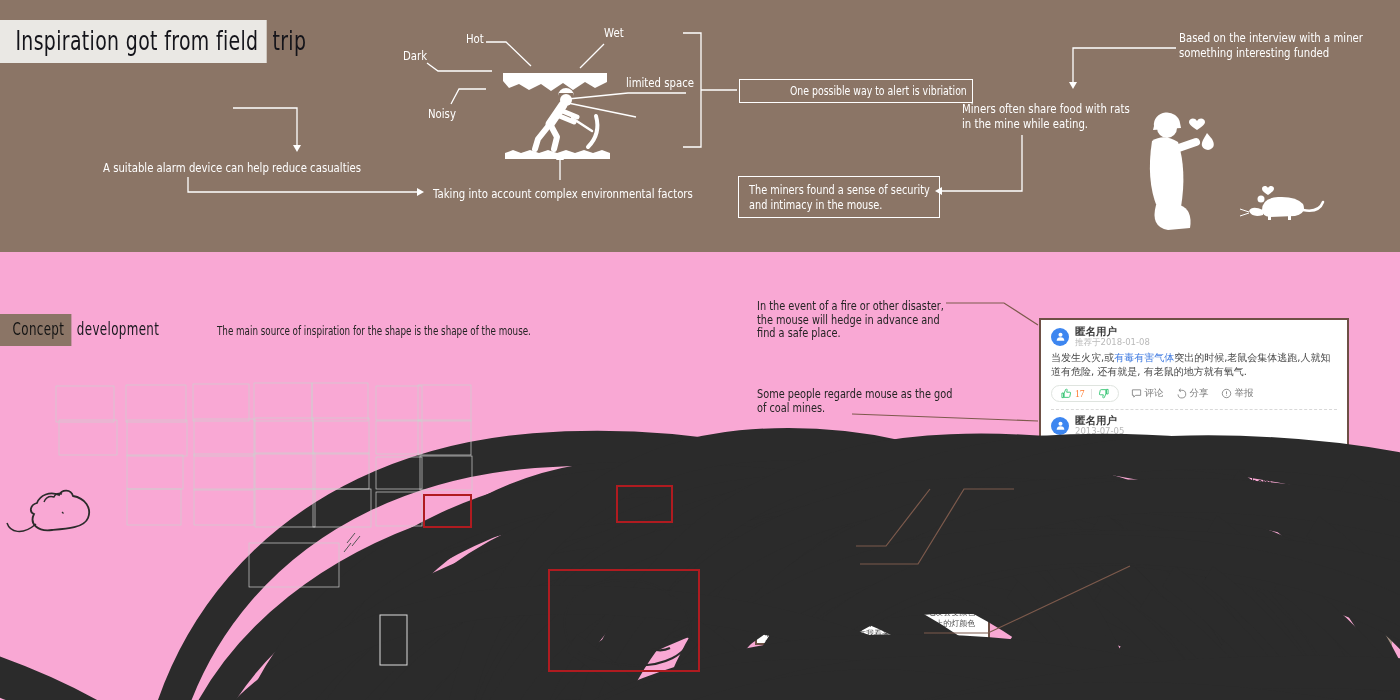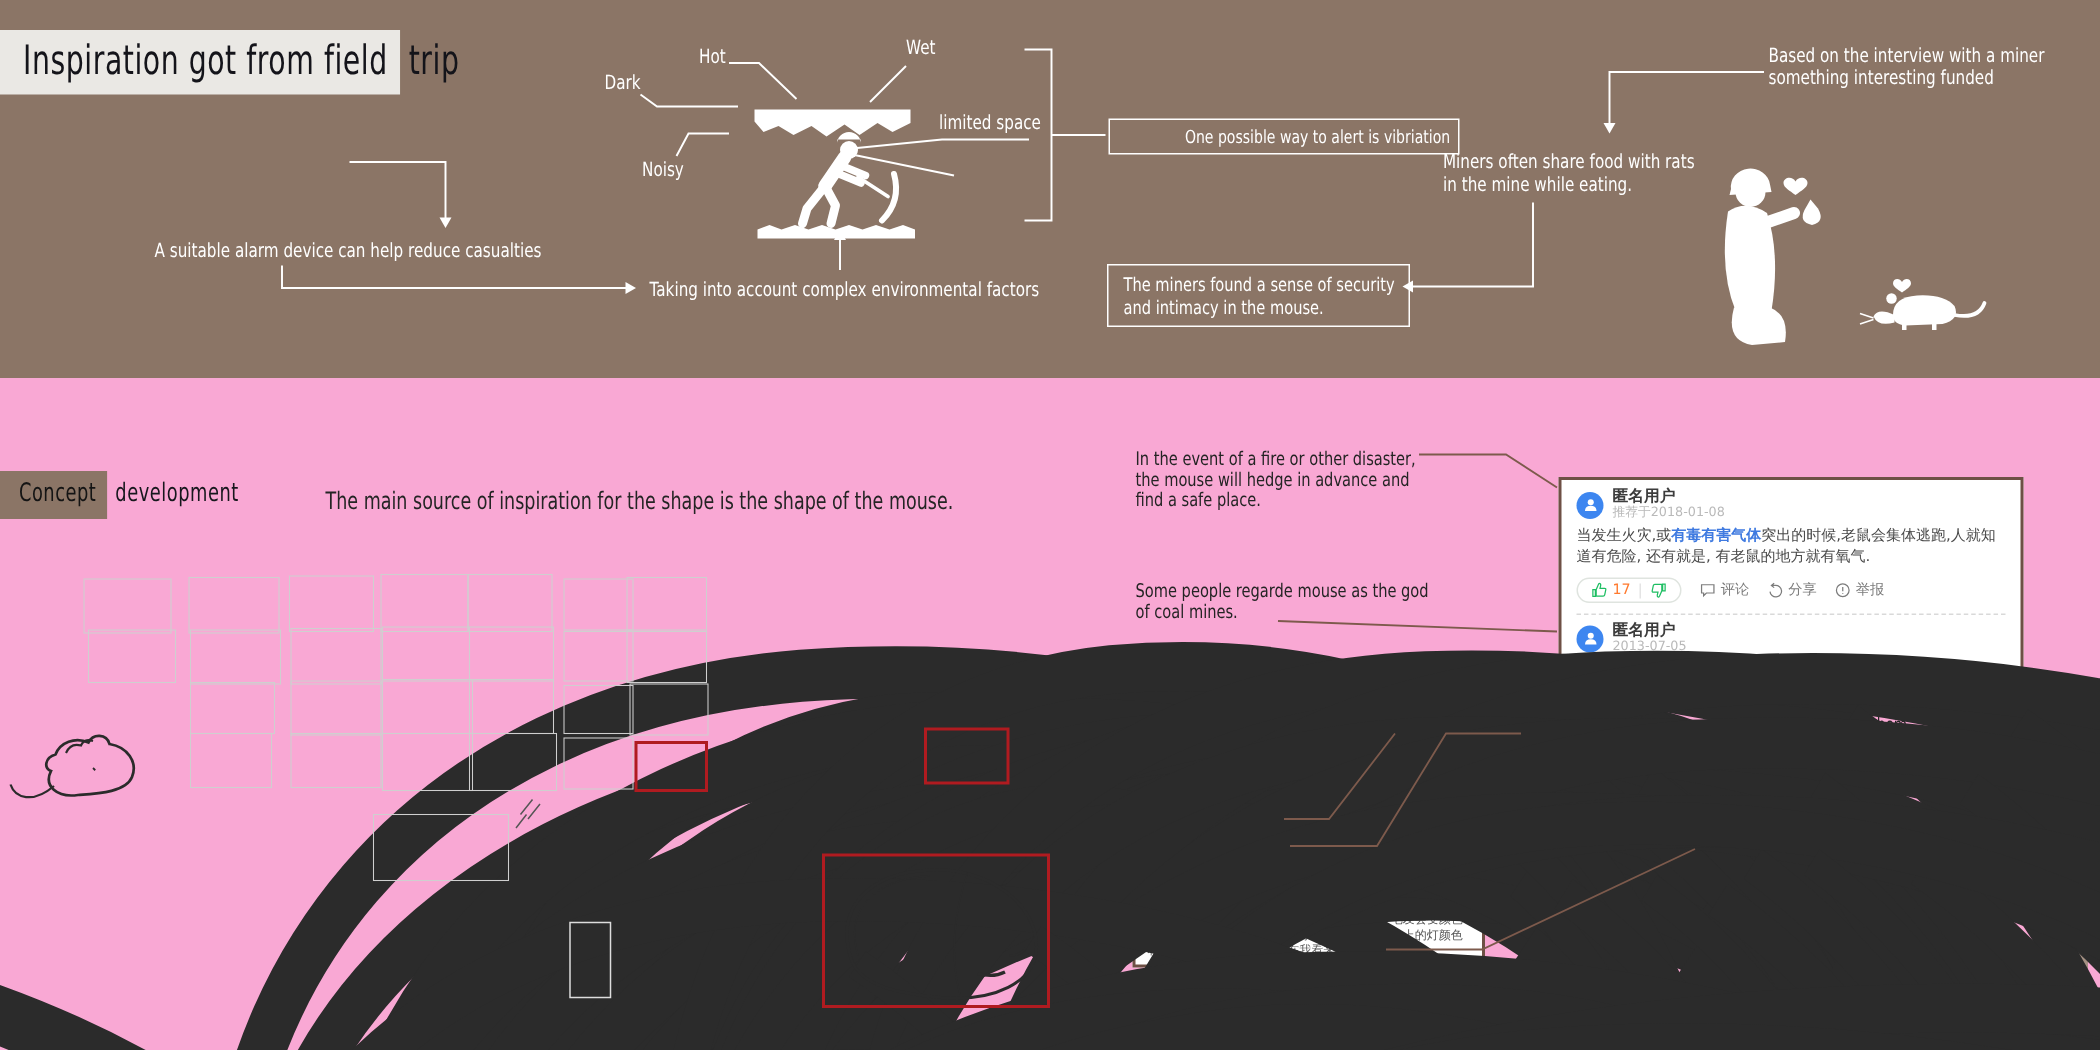--- a/index.html
+++ b/index.html
@@ -18,37 +18,37 @@
   .envlbl{color:#fff;font-size:13px;}
   .pagetitle{font-size:27px;color:#14141a;line-height:38px;white-space:nowrap;}
   .pagetitle .hl{background:#eae8e4;padding:5px 12px 7px 22px;}
   .pagetitle .rest{padding-left:8px;}
   .sectitle{font-size:17px;color:#17171d;line-height:36px;white-space:nowrap;}
   .sectitle .hl{background:#8b7566;padding:5px 10px 7px 18px;color:#141414;}
   .sectitle .rest{padding-left:8px;}
   .abouttitle{font-size:24px;color:#17171d;line-height:33px;white-space:nowrap;transform:scaleX(0.72);transform-origin:100% 50%;}
   .abouttitle .hl{background:#a59184;padding:4px 12px 6px 10px;color:#15151b;}
   .abouttitle .plain{padding-right:6px;}
-  .subtle{color:#242424;font-size:16px;}
+  .subtle{color:#242424;font-size:12px;}
   .annot{color:#242424;font-size:12.5px;line-height:13.5px;}
   
   .panel{background:#fff;border:2px solid #6e5045;box-sizing:border-box;}
   .p1{left:1039px;top:288px;width:310px;height:140px;padding:6px 10px 4px 10px;z-index:4;margin-top:30px;}
   .p2{left:755px;top:528px;width:235px;height:117px;padding:5px 8px 4px 8px;z-index:4;}
   .chead{display:flex;align-items:center;gap:6px;}
   .avatar{border-radius:50%;display:flex;align-items:center;justify-content:center;flex:none;}
   .av1{width:18px;height:18px;background:#3d86f0;}
   .av2{width:15px;height:15px;background:#3a8fb7;}
   .uname{font-size:10.5px;font-weight:bold;color:#3c3c3c;line-height:11px;}
   .udate{font-size:8.5px;color:#b9b9b9;line-height:10px;}
   .ctext{font-size:10px;color:#4a4a4a;line-height:14px;margin-top:4px;}
-  .ctext .lnk{color:#3f7ae0;font-weight:bold;}
+  .ctext .lnk{color:#3f7ae0;}
   .ctext2{font-size:8px;color:#555;line-height:10.5px;margin-top:3px;}
   .actions{display:flex;align-items:center;gap:12px;margin-top:6px;color:#8a8a8a;}
-  .pill{display:inline-flex;align-items:center;gap:6px;border:1px solid #dfe4df;border-radius:11px;padding:2px 9px;}
+  .pill{display:inline-flex;align-items:center;gap:6px;border:1px solid #dfe4df;border-radius:11px;padding:2px 9px;font-family:Liberation Serif, serif;}
   .btn{display:inline-flex;align-items:center;gap:3px;font-size:9.5px;color:#7c7c7c;cursor:default;}
   .cnt{color:#ff7a2f;font-size:9.5px;}
   .ic{width:11px;height:11px;}
   .small .ic{width:9px;height:9px;}
   .small .btn{font-size:8px;}
   .small .pill{padding:1px 7px;border-radius:9px;}
   .divider{border-top:1px dashed #d9d9d9;margin:7px 0 5px 0;}
   .redbox{border:2px solid #b01b20;box-sizing:border-box;z-index:6;background:transparent;}
   .footerbar{left:725px;top:692px;width:675px;height:8px;background:#8b7566;z-index:2;}
 </style>

